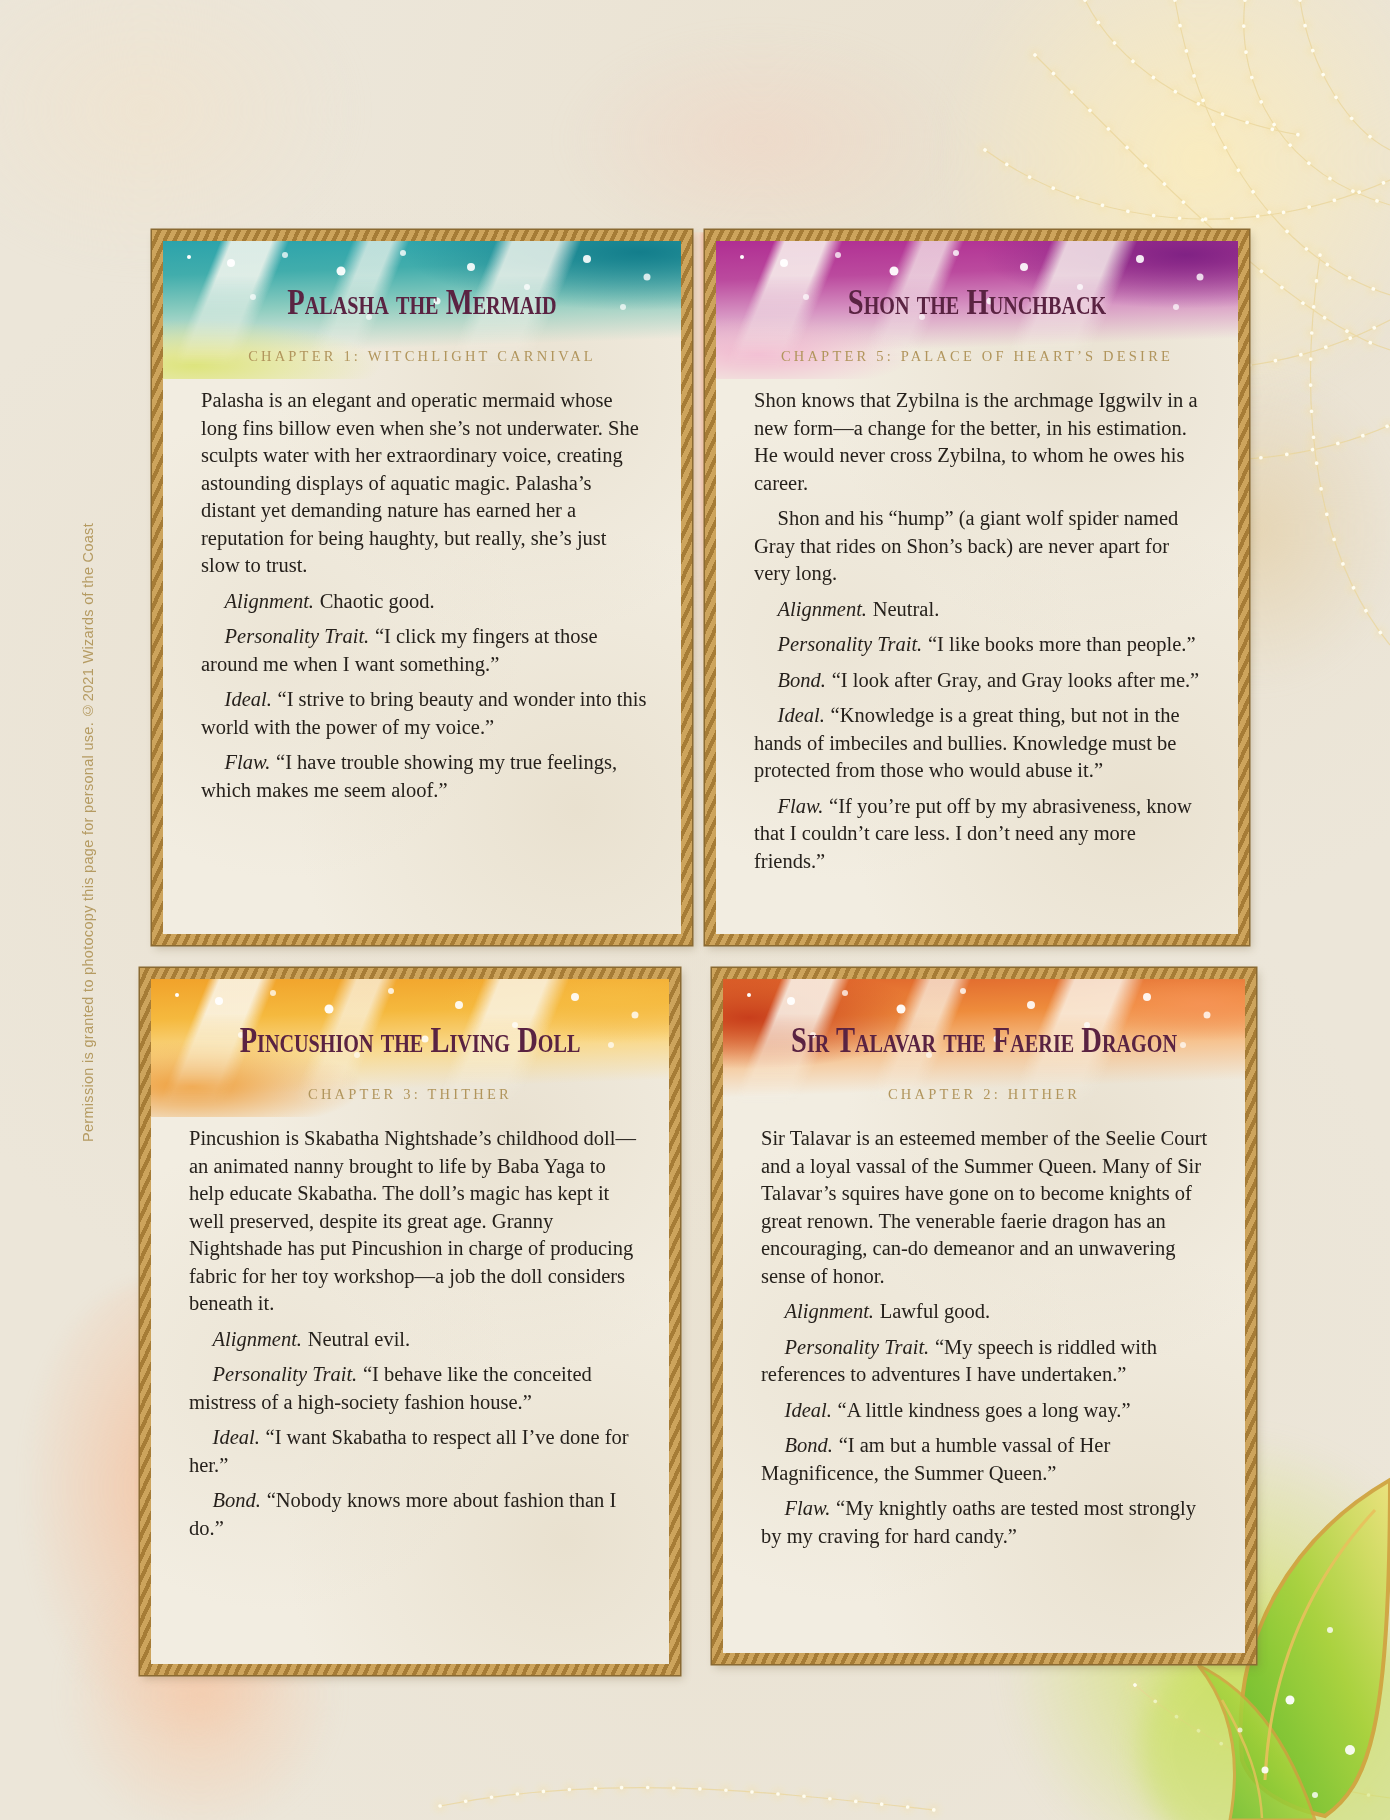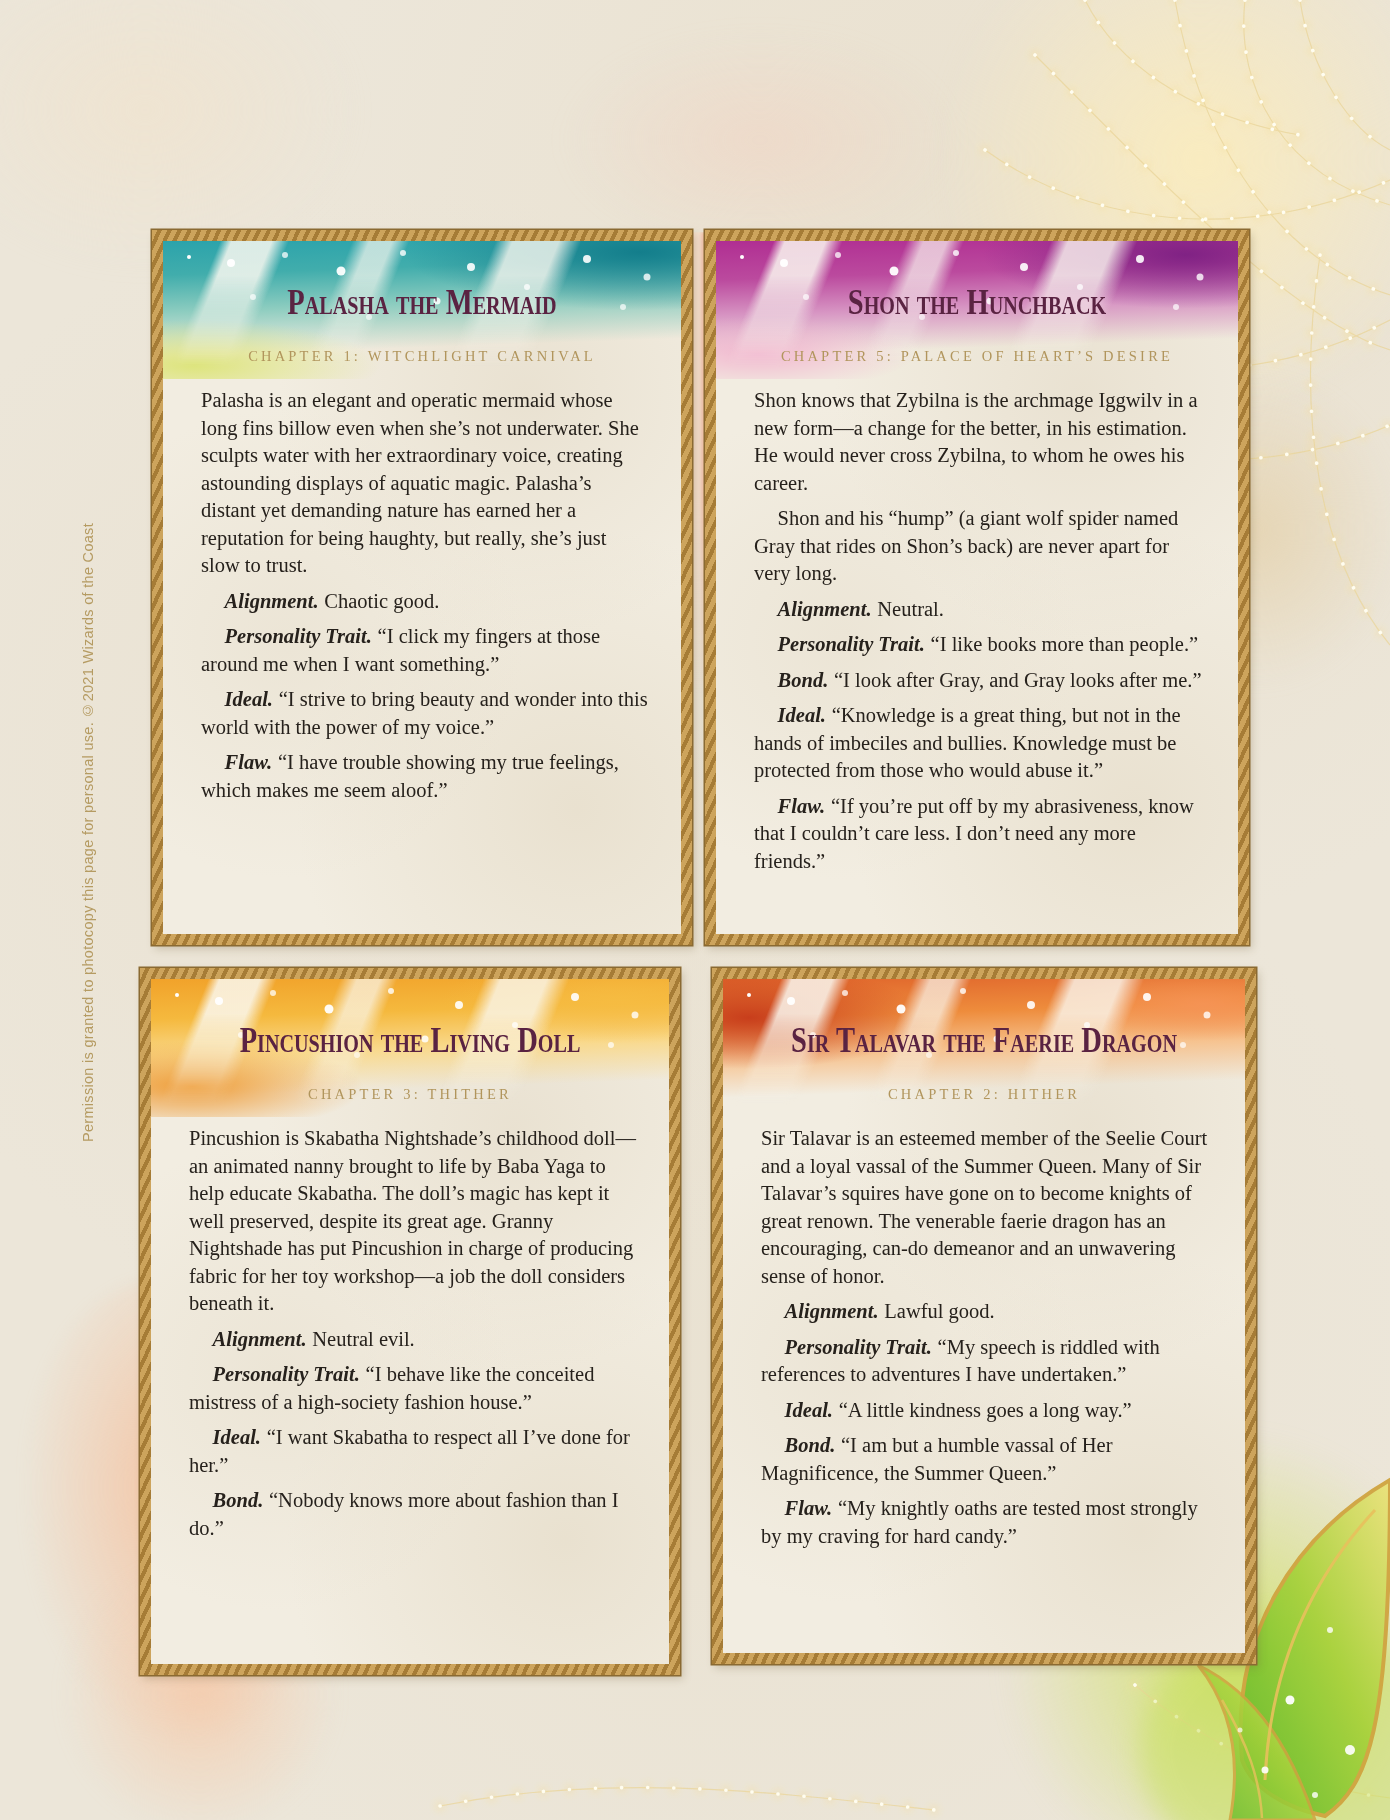--- a/index.html
+++ b/index.html
@@ -89,21 +89,21 @@
     font-family:"Liberation Serif", serif;font-variant:small-caps;font-weight:700;
     font-size:34px;line-height:36px;color:#5a2342;white-space:nowrap;
     transform:scale(.84,1.04);}
   .subtitle{position:absolute;top:94px;left:0;right:0;text-align:center;
     font-family:"Liberation Serif", serif;text-transform:uppercase;
     font-size:14.5px;letter-spacing:3.2px;color:#b1955c;margin-top:13px;}
   .body{position:absolute;top:138px;left:30px;right:24px;
     font-size:20.5px;line-height:27.5px;color:#26211c;text-align:left;hyphens:auto;-webkit-hyphens:auto;}
   .body p{margin:8px;}
   .body p.indent,.body p.trait{text-indent:1.15em;}
-  .tl{font-weight:700;font-style:italic;margin-right:.28em;}
+  .tl{font-weight:400;font-style:italic;margin-right:.28em;}
 </style>
 </head>
 <body>
 
 <div class="decor wash-tl"></div>
 <div class="decor wash-top"></div>
 <div class="decor glow-tr"></div>
 <div class="decor wash-right"></div>
 <div class="decor blob-peach-1"></div>
 <div class="decor blob-peach-2"></div>

